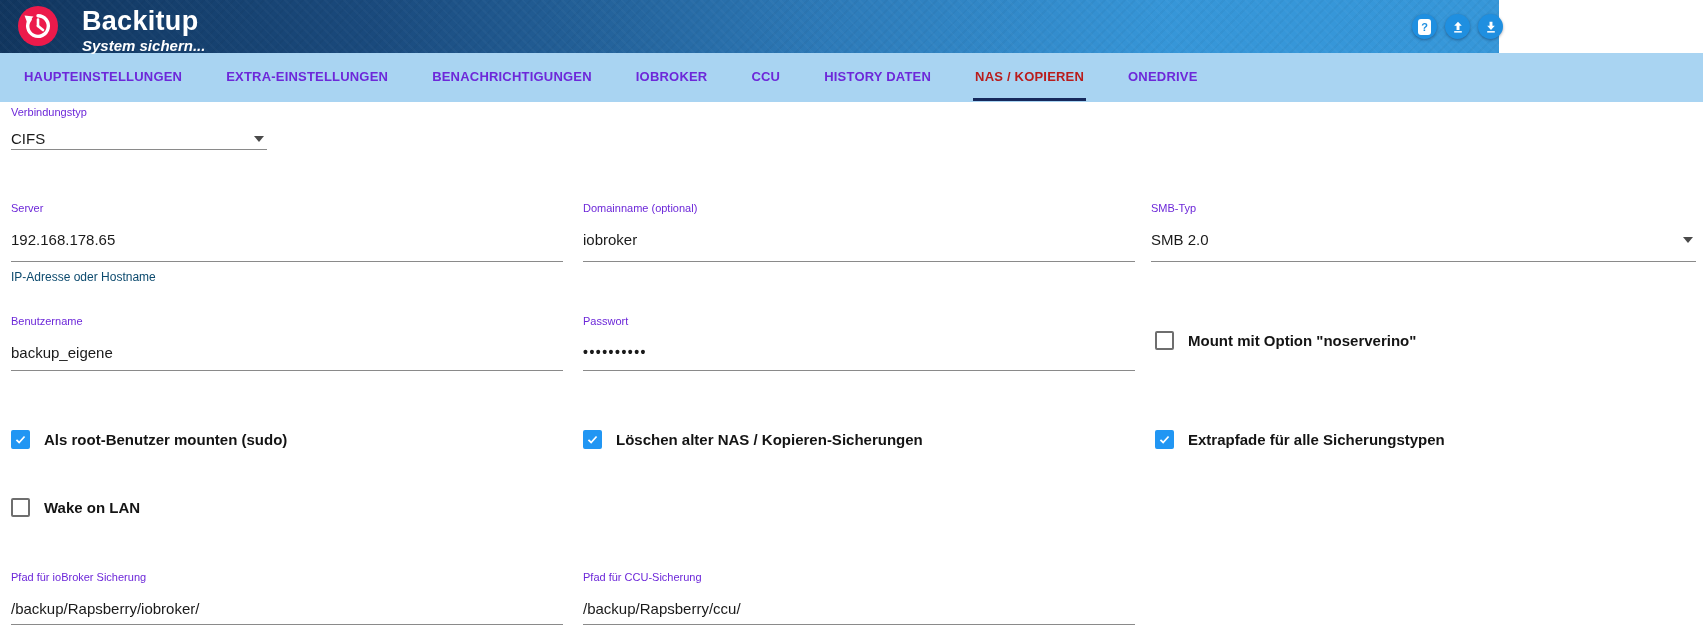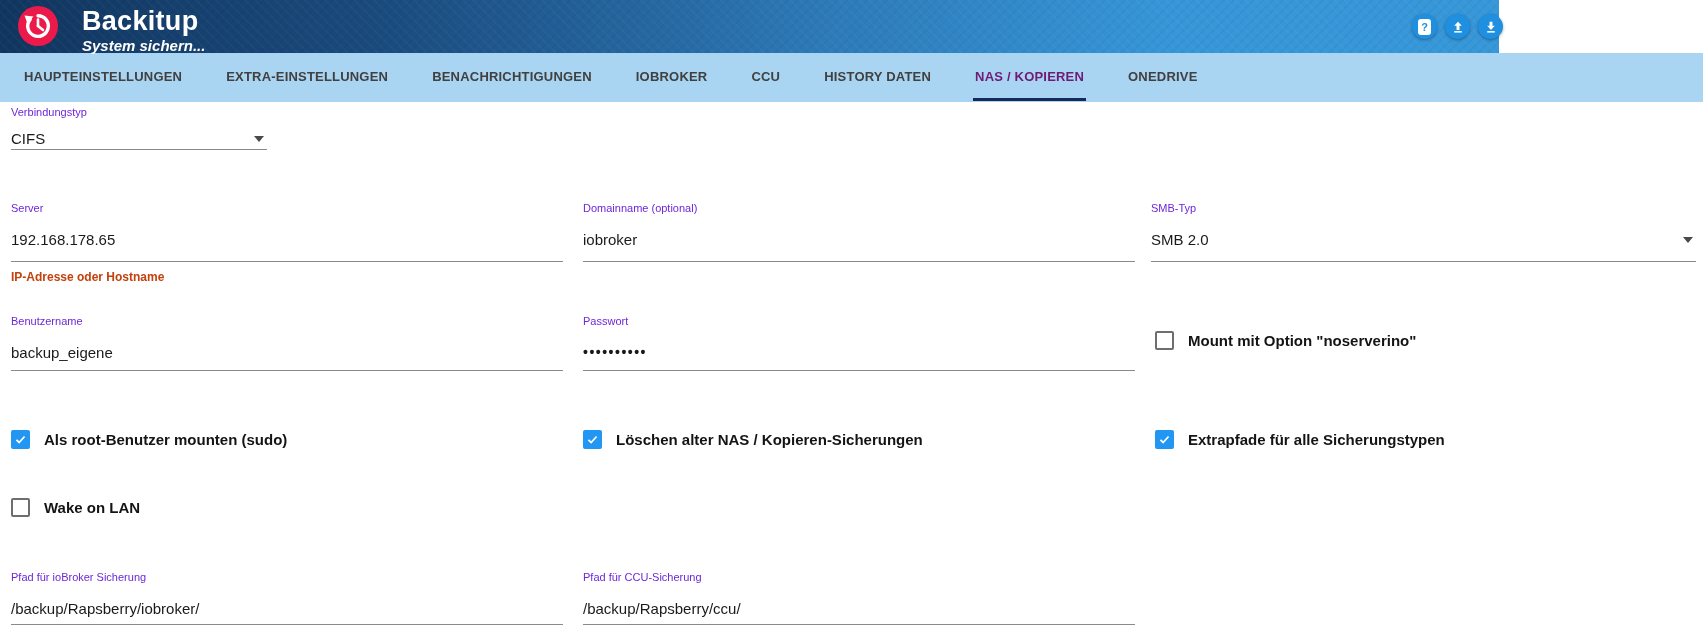--- a/index.html
+++ b/index.html
@@ -33,24 +33,24 @@
                display:flex; align-items:center; justify-content:center;
                color:#1f8fe0; font-size:11px; font-weight:bold; }
 
   
   .tabbar {
     position:absolute; left:0; top:53px; width:1703px; height:49px;
     background:#a9d4f2; display:flex; align-items:center; padding-left:22px; gap:40px;
   }
   .tab {
     height:46px; display:flex; align-items:center; cursor:pointer;
-    font-size:13px; font-weight:bold; letter-spacing:.2px; color:#404040;
+    font-size:13px; font-weight:bold; letter-spacing:.2px; color:#6d28d9;
     border-bottom:3px solid transparent; padding:0 2px; white-space:nowrap;
   }
-  .tab.active { color:#701a75; border-bottom-color:#16295c; }
+  .tab.active { color:#b91c1c; border-bottom-color:#16295c; }
 
   
   .tfield { position:absolute; border-bottom:1px solid #8a8a8a; }
   .f-label { position:absolute; left:0; top:0; font-size:11px; color:#6d28d9; white-space:nowrap; }
   .f-value { position:absolute; left:0; font-size:15px; color:#1a1a1a; white-space:nowrap;text-align:center; }
   .f-caret { position:absolute; right:3px; width:0; height:0; cursor:pointer;
              border-left:5px solid transparent; border-right:5px solid transparent;
              border-top:6px solid #4a4a4a; }
   .c1 { left:11px;  width:552px; }
   .c2 { left:583px; width:552px; }
@@ -58,21 +58,21 @@
 
   .row-conn { top:106px; height:44px; width:256px !important; }
   .row-conn .f-value { top:24px; }
   .row-conn .f-caret { top:30px; }
 
   .row-b { top:202px; height:60px; }
   .row-b .f-value { top:29px; }
   .row-b .f-caret { top:35px; }
 
   .helper-text { position:absolute; left:11px; top:270px; font-size:12px;
-                 font-weight:700; color:#c2410c; }
+                 font-weight:400; color:#0c4a6e; }
 
   .row-c { top:315px; height:56px; }
   .row-c .f-value { top:29px; }
   .pw-value { font-size:14px; letter-spacing:1.5px; font-weight:bold; }
 
   .row-p { top:571px; height:54px; }
   .row-p .f-value { top:29px; }
 
   
   .cb-row { position:absolute; display:flex; align-items:center; gap:14px; height:20px; cursor:pointer; }

